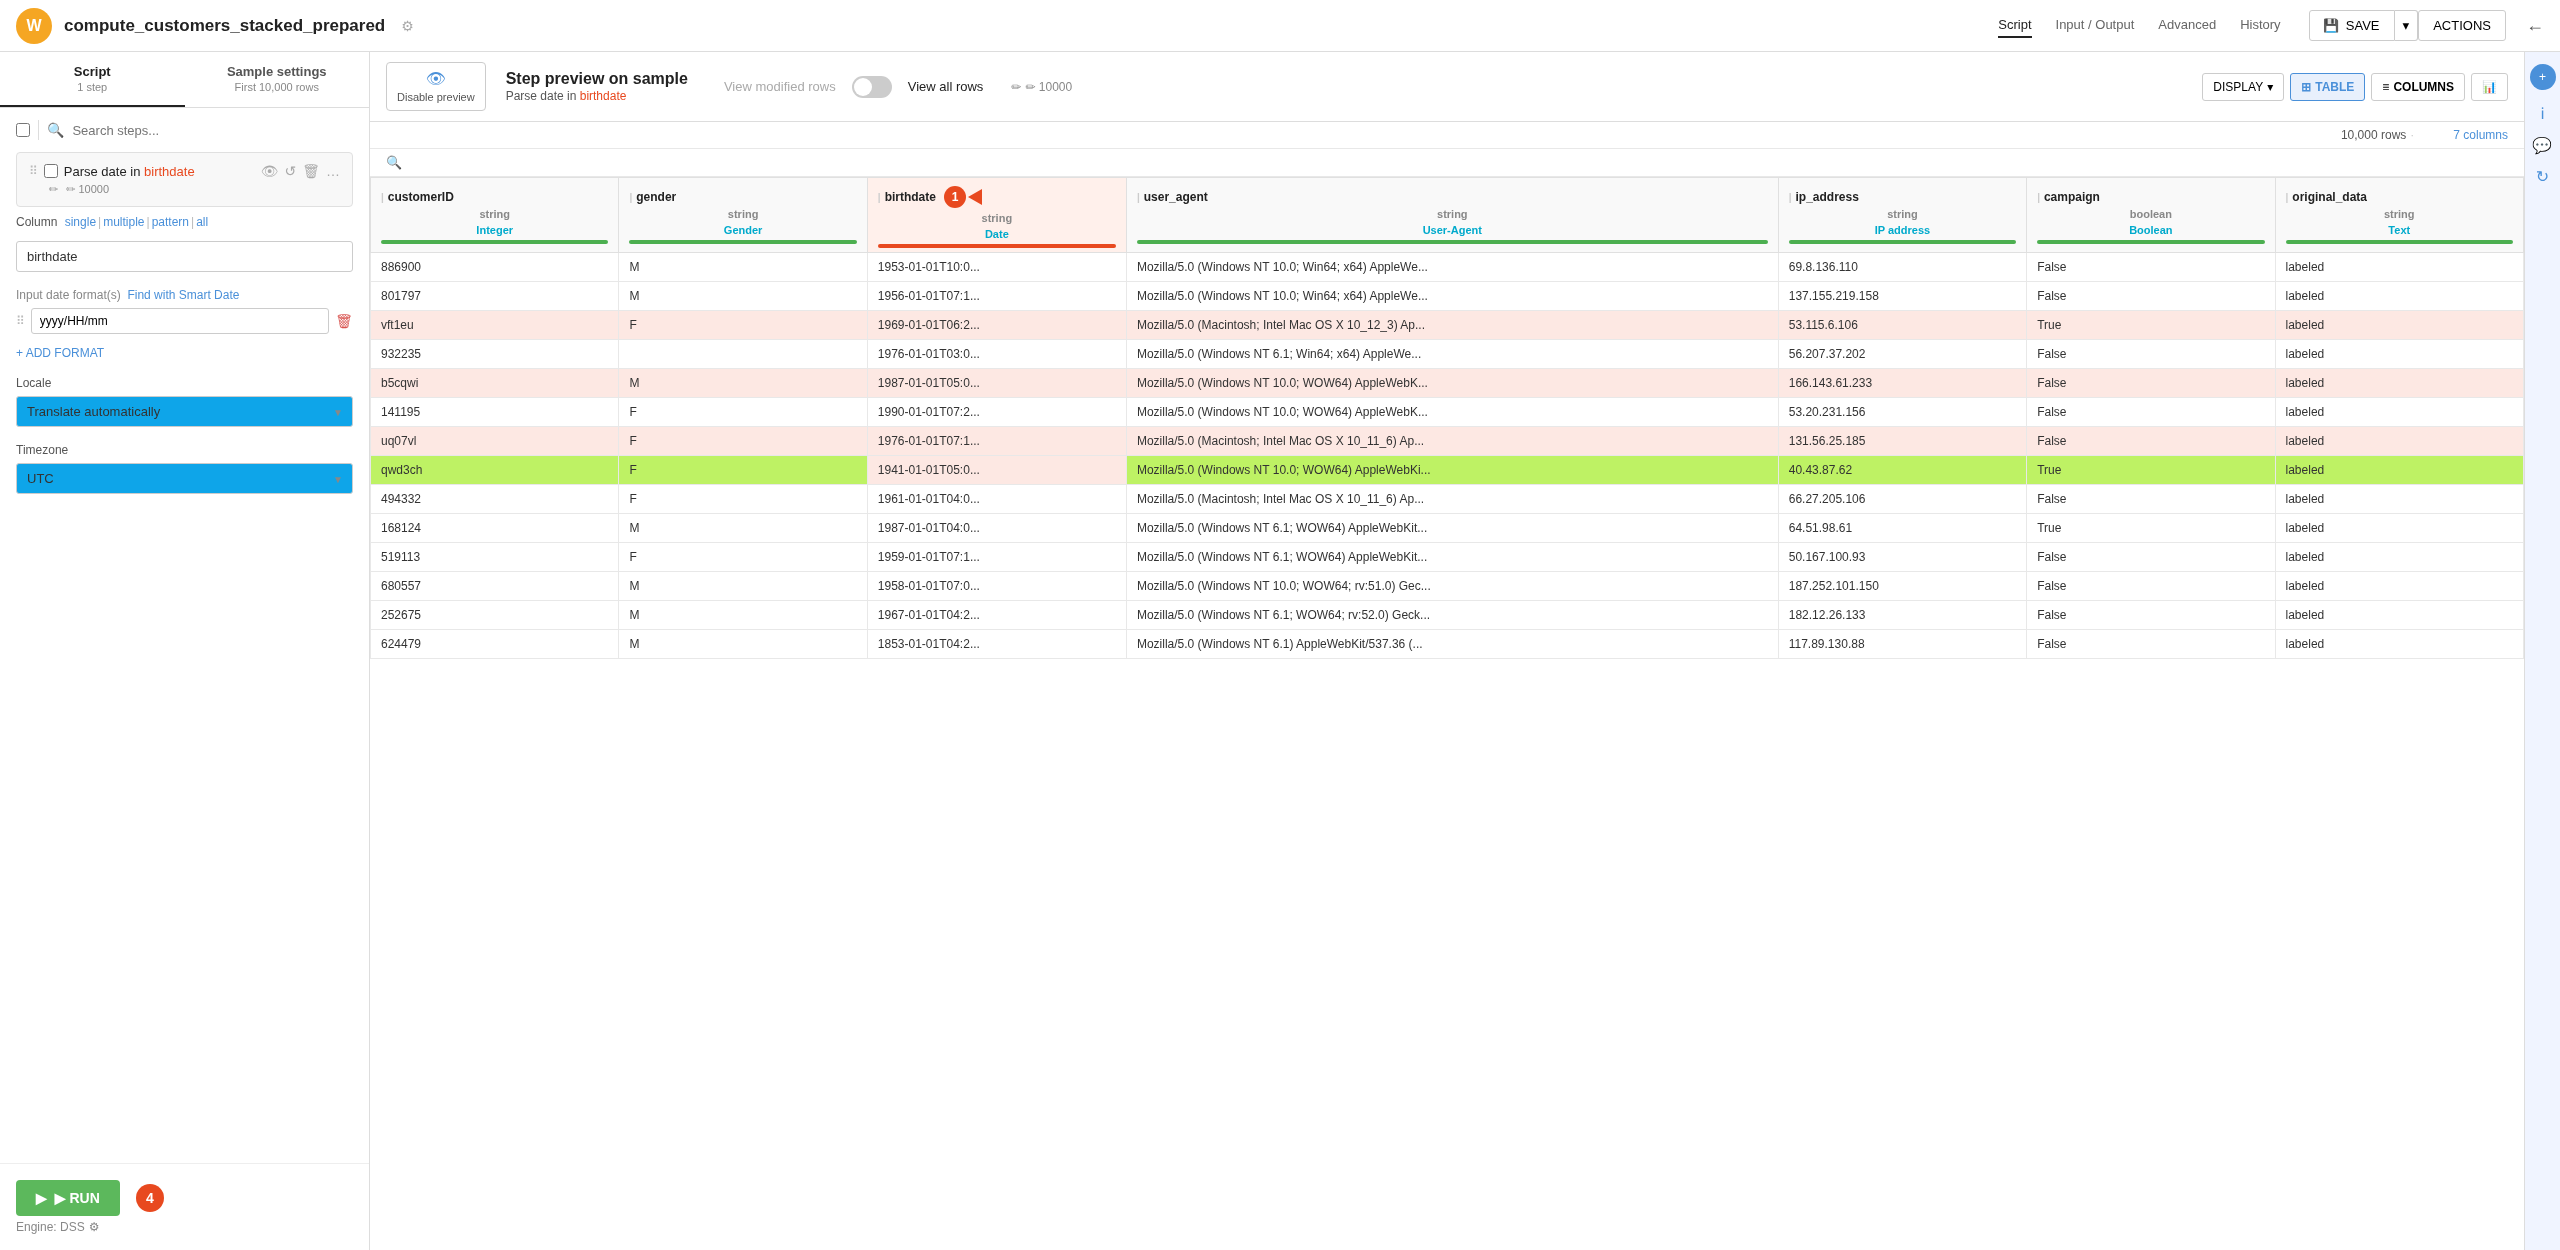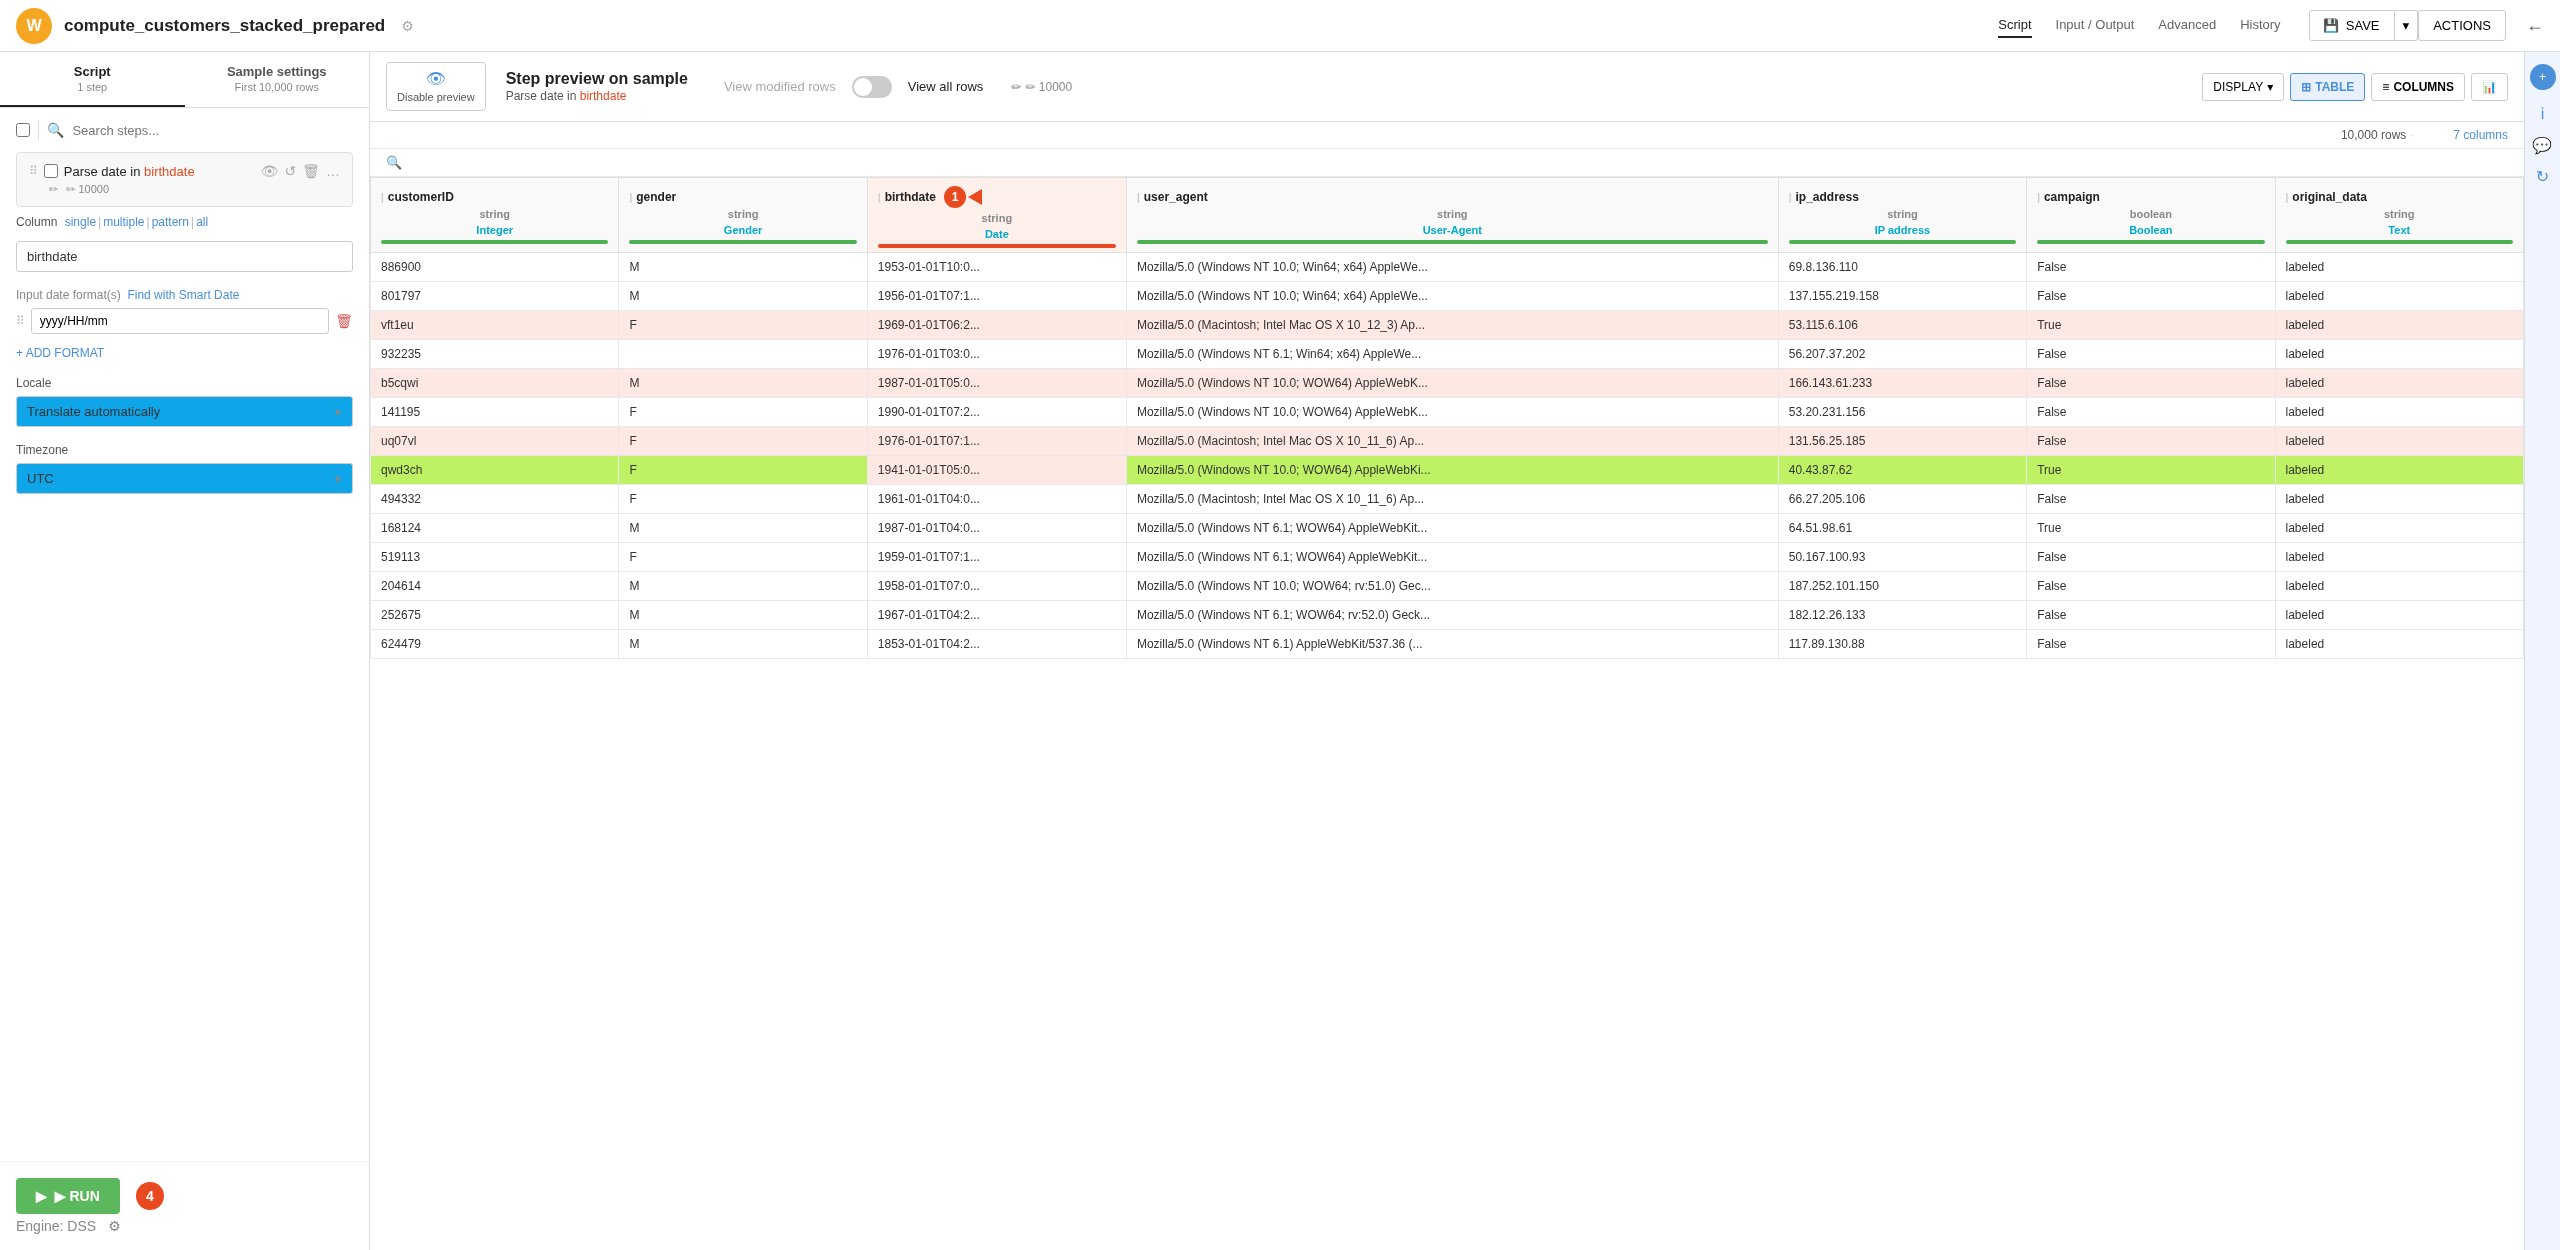--- a/index.html
+++ b/index.html
@@ -72,21 +72,21 @@
     .add-format-btn { color: #4a90d9; font-size: 12px; cursor: pointer; margin-top: 12px; display: flex; align-items: center; gap: 4px; }
 
     
     .form-select { width: 100%; border: 1px solid #ccc; border-radius: 3px; padding: 7px 10px; font-size: 13px; color: #333; outline: none; background: #0ea5e9; appearance: none; cursor: pointer; }
     .select-wrapper { position: relative; }
     .select-wrapper::after { content: '▼'; position: absolute; right: 10px; top: 50%; transform: translateY(-50%); font-size: 10px; color: #888; pointer-events: none; }
 
     
     .left-panel-footer { padding: 16px; border-top: 1px solid #eee; display: flex; flex-direction: column; align-items: flex-start; gap: 4px; }
     .run-btn { background: #5cb85c; color: #fff; border: none; border-radius: 4px; padding: 10px 20px; font-size: 14px; font-weight: 600; cursor: pointer; display: flex; align-items: center; gap: 8px; }
-    .engine-text { font-size: 14px; color: #888; display: flex; align-items: center; gap: 12px; }
+    .engine-text { font-size: 12px; color: #888; display: flex; align-items: center; gap: 4px; }
 
     
     .annotation-circle {
       display: inline-flex; align-items: center; justify-content: center;
       width: 28px; height: 28px; background: #e8491f; border-radius: 50%;
       color: #fff; font-size: 14px; font-weight: 700; margin-left: 8px; flex-shrink: 0;
     }
 
     
     .right-panel { flex: 1; display: flex; flex-direction: column; overflow: hidden; }
@@ -512,21 +512,21 @@
             <tr>
               <td>519113</td>
               <td>F</td>
               <td>1959-01-01T07:1...</td>
               <td>Mozilla/5.0 (Windows NT 6.1; WOW64) AppleWebKit...</td>
               <td>50.167.100.93</td>
               <td>False</td>
               <td>labeled</td>
             </tr>
             <tr>
-              <td>204614</td>
+              <td>680557</td>
               <td>M</td>
               <td>1958-01-01T07:0...</td>
               <td>Mozilla/5.0 (Windows NT 10.0; WOW64; rv:51.0) Gec...</td>
               <td>187.252.101.150</td>
               <td>False</td>
               <td>labeled</td>
             </tr>
             <tr>
               <td>252675</td>
               <td>M</td>

